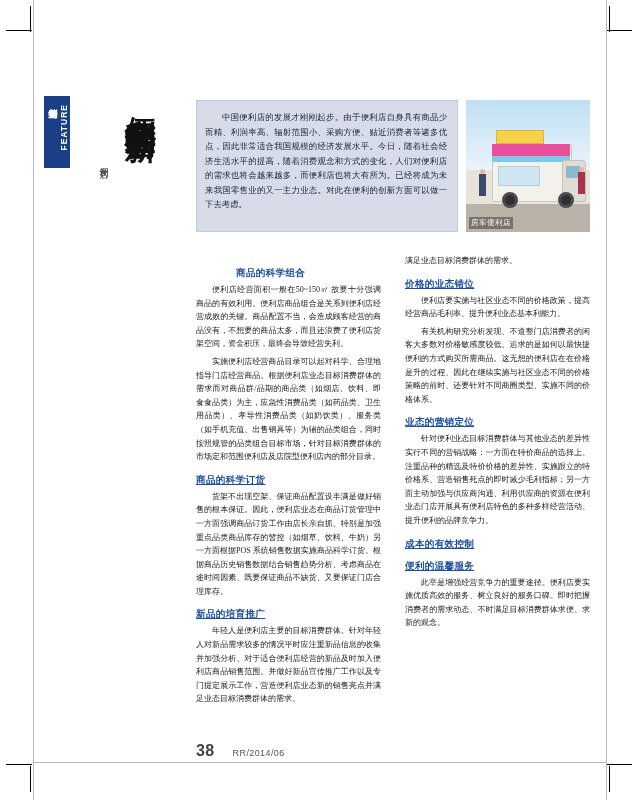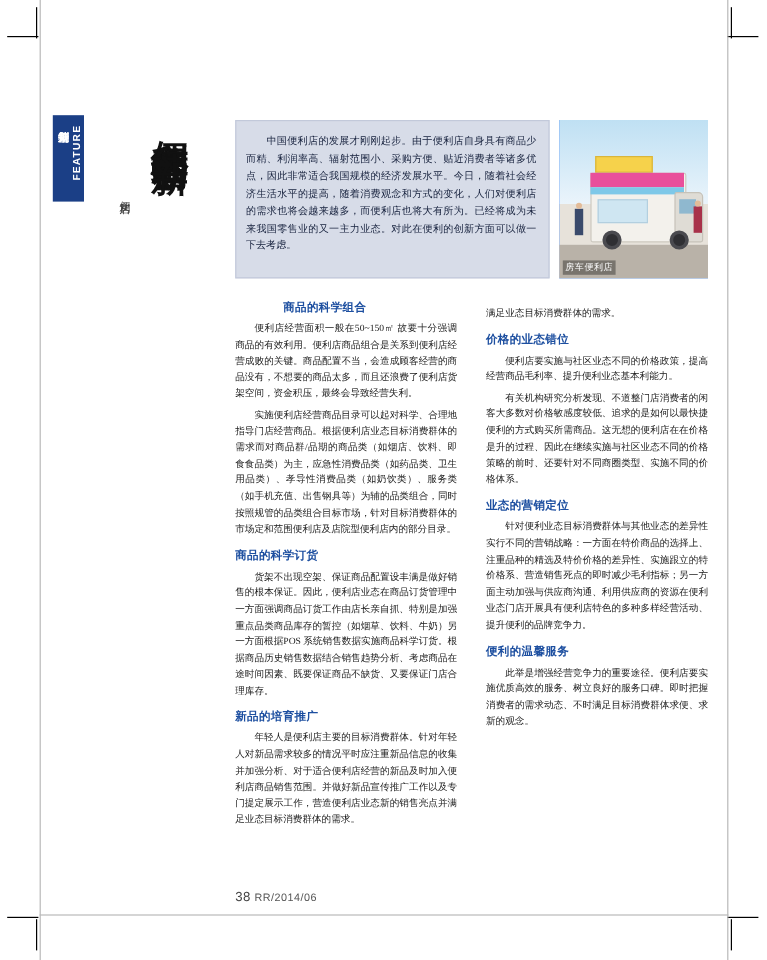--- a/index.html
+++ b/index.html
@@ -155,43 +155,43 @@
   .col-right { left: 405px; }
 
   h3.sec {
     margin: 0 0 3px 0;
     font-size: 9.6px;
     line-height: 13px;
     color: #1d4fa0;
     font-weight: bold;
     letter-spacing: 0.3px;
   }
-  h3.sec.first { margin-top: 0; padding-left: 40px; }
-  h3.sec.more { margin-top: 9px; }
+  h3.sec.first { margin-top: 16px; padding-left: 40px; }
+  h3.sec.more { margin-top: 9px; text-decoration: underline; }
   p.body {
     margin: 4px 0 4px 0;
     text-indent: 16px;
     font-family: Liberation Serif, serif;
   }
   p.body.cont { text-indent: 0; }
 
   
   .folio {
     position: absolute;
     left: 196px;
     top: 742px;
     font-size: 9px;
     color: #555;
     letter-spacing: 0.4px;
   }
   .folio .num {
-    font-size: 11px;
+    font-size: 16px;
     color: #444;
-    font-weight: normal;
-    margin-right: 3px;
+    font-weight: bold;
+    margin-right: 18px;
   }
 
   
   .sky { position:absolute; left:0; top:0; width:124px; height:70px; background:linear-gradient(#bfe0f3,#eaf4fb); }
   .ground { position:absolute; left:0; top:70px; width:124px; height:62px; background:#e7e2da; }
   .road { position:absolute; left:0; top:104px; width:124px; height:28px; background:#b9b2a8; }
   .truck-body { position:absolute; left:26px; top:44px; width:78px; height:56px; background:#f3f1ec; border:1px solid #cdc9c0; border-radius:2px; }
   .truck-band { position:absolute; left:26px; top:44px; width:78px; height:12px; background:#e94f9b; }
   .truck-band2 { position:absolute; left:26px; top:56px; width:78px; height:6px; background:#7ec8e8; }
   .truck-win { position:absolute; left:32px; top:66px; width:40px; height:18px; background:#cfe6f2; border:1px solid #b3cfdf; }
@@ -268,20 +268,21 @@
     <p class="body">年轻人是便利店主要的目标消费群体。针对年轻人对新品需求较多的情况平时应注重新品信息的收集并加强分析、对于适合便利店经营的新品及时加入便利店商品销售范围。并做好新品宣传推广工作以及专门提定展示工作，营造便利店业态新的销售亮点并满足业态目标消费群体的需求。</p>
   </div>
 
   <div class="col col-right">
     <p class="body cont">满足业态目标消费群体的需求。</p>
     <h3 class="sec more">价格的业态错位</h3>
     <p class="body">便利店要实施与社区业态不同的价格政策，提高经营商品毛利率、提升便利业态基本利能力。</p>
     <p class="body">有关机构研究分析发现、不道整门店消费者的闲客大多数对价格敏感度较低、追求的是如何以最快捷便利的方式购买所需商品。这无想的便利店在在价格是升的过程、因此在继续实施与社区业态不同的价格策略的前时、还要针对不同商圈类型、实施不同的价格体系。</p>
     <h3 class="sec more">业态的营销定位</h3>
     <p class="body">针对便利业态目标消费群体与其他业态的差异性实行不同的营销战略：一方面在特价商品的选择上、注重品种的精选及特价价格的差异性、实施跟立的特价格系、营造销售死点的即时减少毛利指标；另一方面主动加强与供应商沟通、利用供应商的资源在便利业态门店开展具有便利店特色的多种多样经营活动、提升便利的品牌竞争力。</p>
+    <h3 class="sec more">成本的有效控制</h3>
     <h3 class="sec more">便利的温馨服务</h3>
     <p class="body">此举是增强经营竞争力的重要途径。便利店要实施优质高效的服务、树立良好的服务口碑。即时把握消费者的需求动态、不时满足目标消费群体求便、求新的观念。</p>
   </div>
 
   <div class="folio">
     <span class="num">38</span><span>RR/2014/06</span>
   </div>
 
 </div>
 

